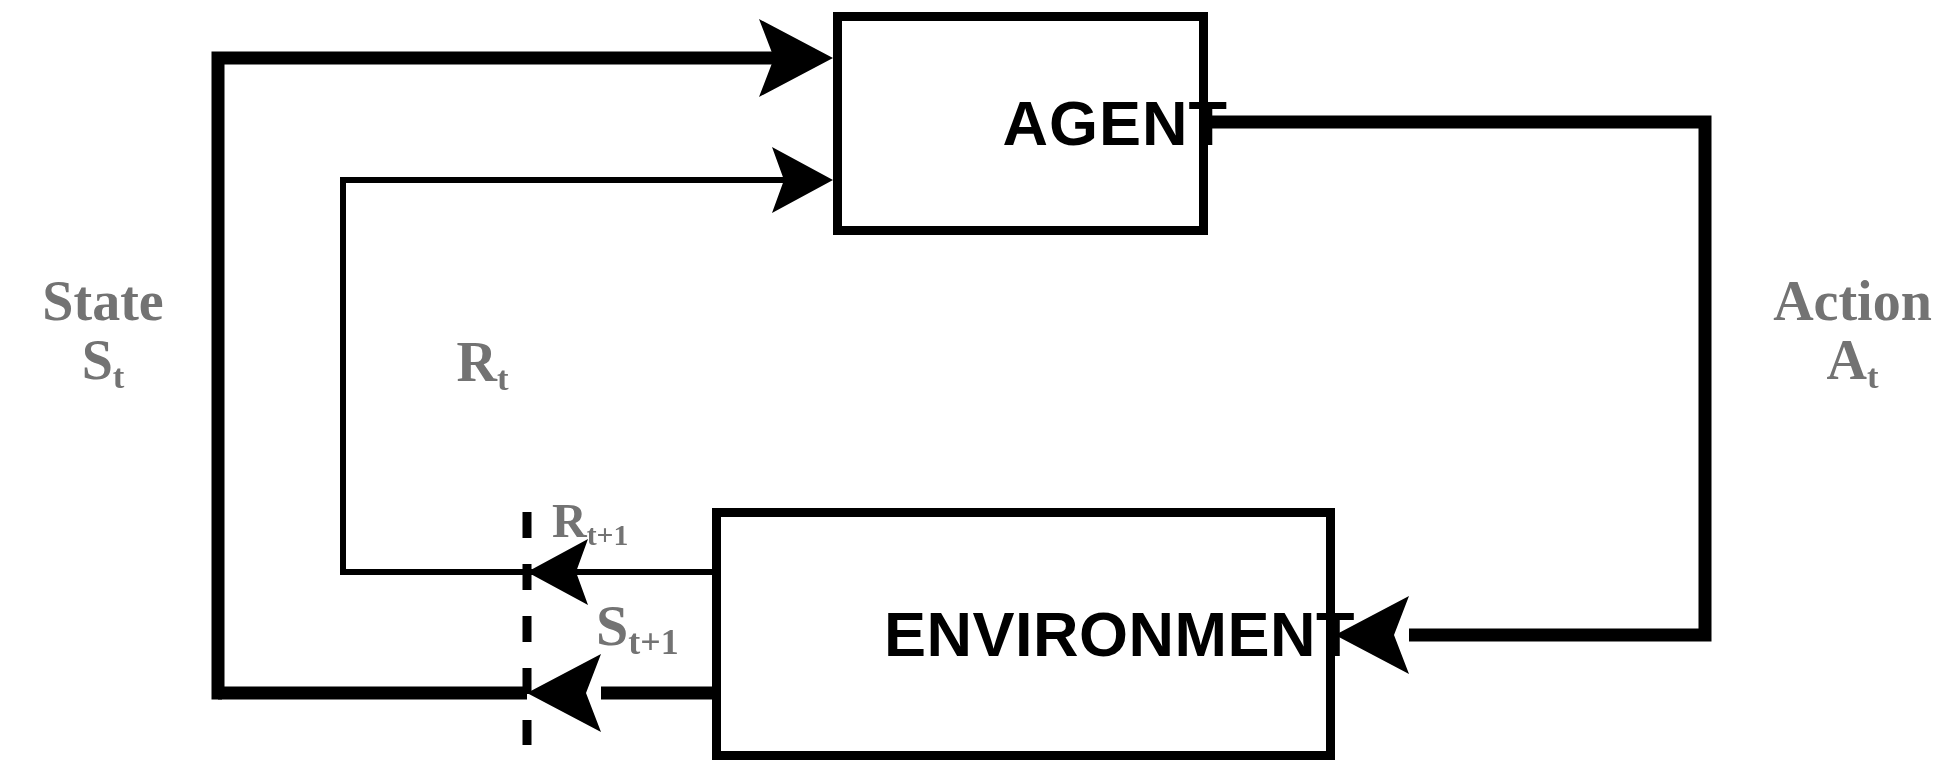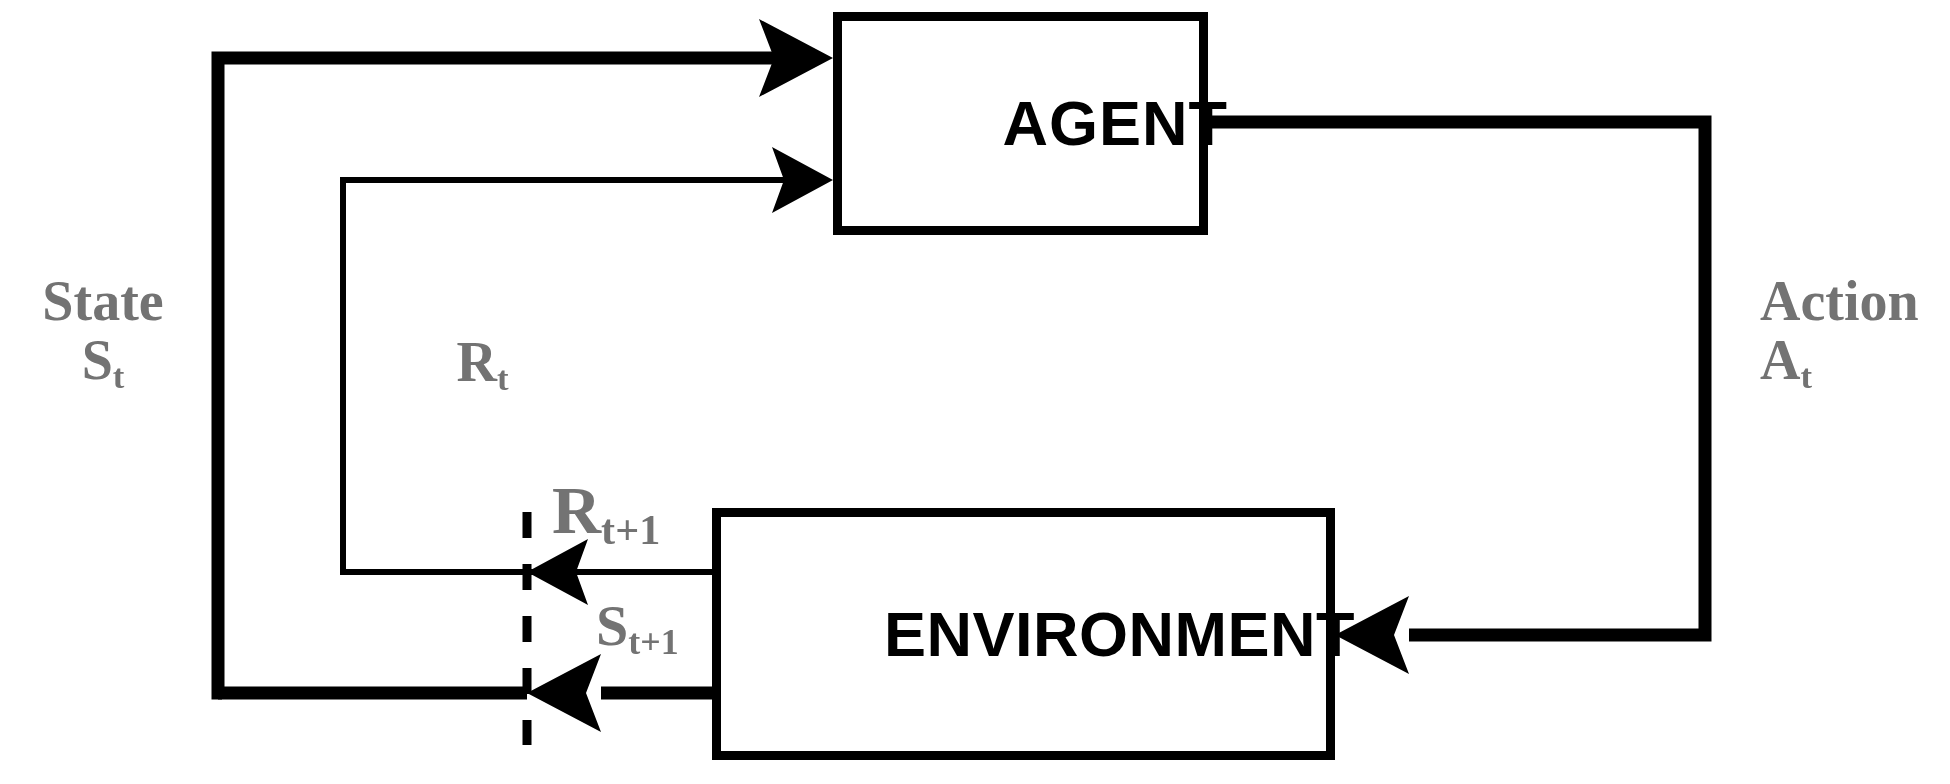--- a/index.html
+++ b/index.html
@@ -76,28 +76,28 @@
     top: 274px;
     font-size: 56px;
     text-align: center;
     width: 225px;
     line-height: 1.06;
   }
   #action-label {
     left: 1760px;
     top: 272px;
     font-size: 56px;
-    text-align: left;
+    text-align: center;
     width: 185px;
     line-height: 1.06;
   }
   #reward-next-label {
     left: 552px;
-    top: 471px;
-    font-size: 68px;
+    top: 493px;
+    font-size: 48px;
   }
   #state-next-label {
     left: 552px;
     top: 592px;
     font-size: 58px;
     margin-left: 44px;
   }
 </style>
 </head>
 <body>

